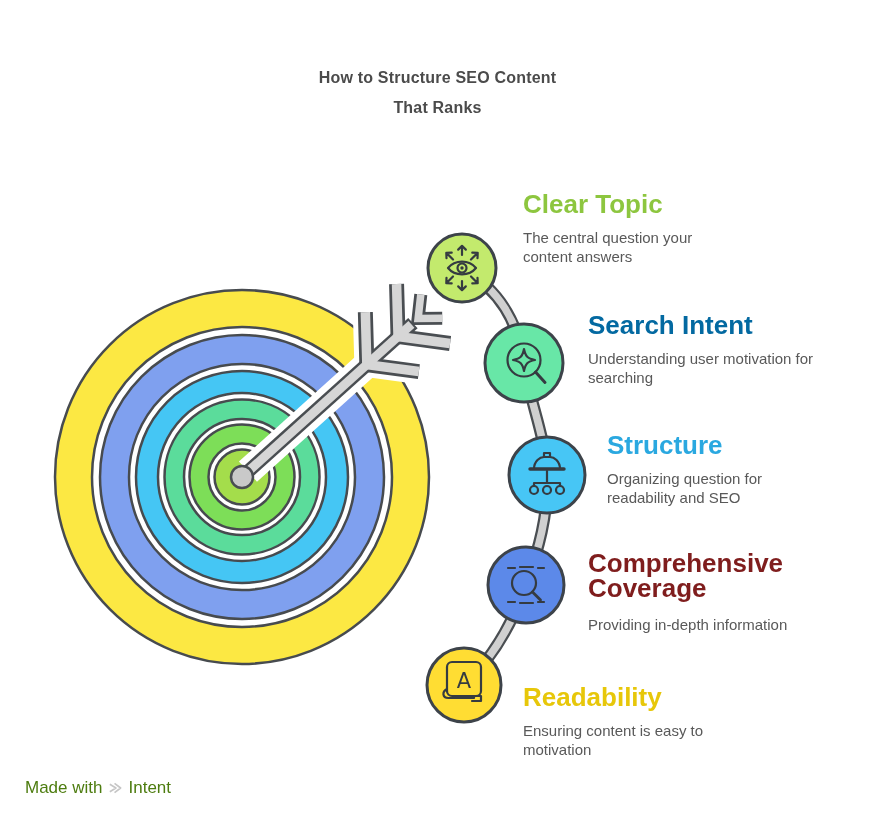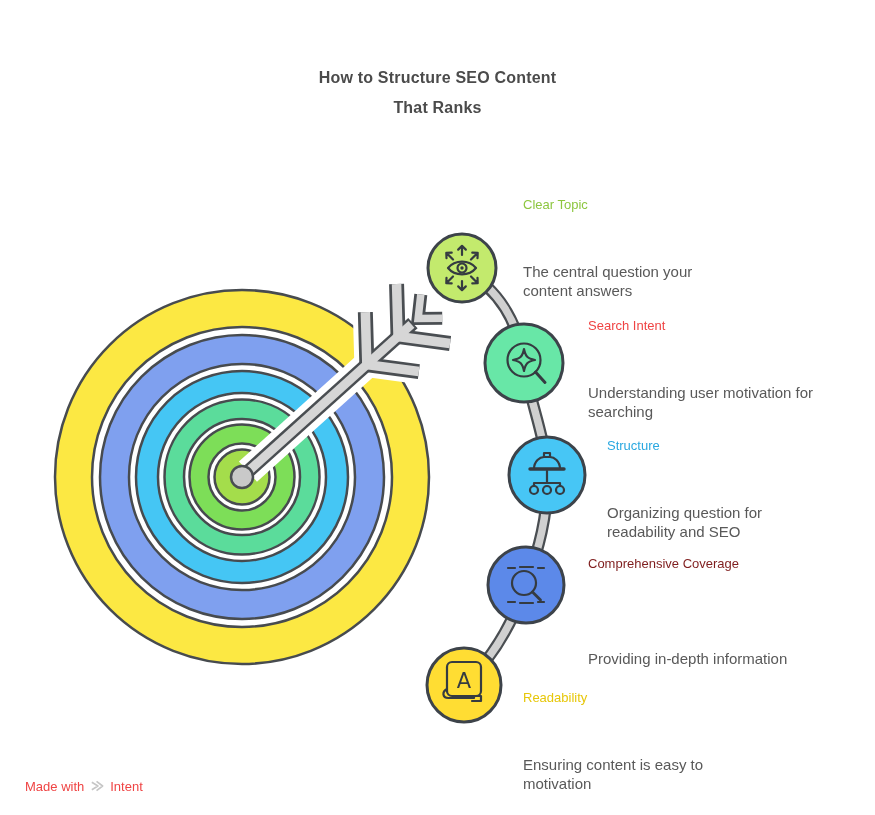--- a/index.html
+++ b/index.html
@@ -7,28 +7,28 @@
     position:relative;width:875px;height:815px;background:#ffffff;
     font-family:"Liberation Sans",sans-serif;overflow:hidden;
   }
   .title{
     position:absolute;top:63px;left:0;width:100%;
     text-align:center;font-size:16px;font-weight:bold;color:#4b4b4b;
     line-height:30px;letter-spacing:.2px;
   }
   svg.diagram{position:absolute;left:0;top:0;}
   .slabel{
-    position:absolute;font-size:13px;font-weight:normal;line-height:25px;
+    position:absolute;font-size:26px;font-weight:bold;line-height:25px;
   }
   .sdesc{
-    position:absolute;font-size:15px;line-height:19px;color:#595959;margin-top:34px;
+    position:absolute;font-size:15px;line-height:19px;color:#595959;
   }
   .footer{
     position:absolute;left:25px;top:778px;display:flex;align-items:center;gap:5px;
-    font-size:13px;color:#ef4444;
+    font-size:17px;color:#4d7c0f;
   }
   .footer svg{display:block;}
 </style>
 </head>
 <body>
 
 <div class="canvas">
 
   <div class="title">
     <div>How to Structure SEO Content</div>
@@ -118,21 +118,21 @@
     <g transform="translate(464,685)" fill="none" stroke="#353b41" stroke-width="2.2" stroke-linecap="round" stroke-linejoin="round">
       <rect x="-17" y="-23" width="34" height="34" rx="5"></rect>
       <path d="M -17 4 C -22 6.5 -22 13 -15.5 13 L 10 13 L 10 11 L 17 11 L 17 16 L 8 16"></path>
       <text x="0" y="3" text-anchor="middle" font-family="DejaVu Sans, sans-serif" font-size="21" fill="#353b41" stroke="none">A</text>
     </g>
   </svg>
 
   <div class="slabel" style="left: 523px; top: 192px; color: rgb(141, 198, 63);">Clear Topic</div>
   <div class="sdesc" style="left:523px;top:228px;width:220px;">The central question your content answers</div>
 
-  <div class="slabel" style="left: 588px; top: 313px; color: #ef4444; text-align: center;">Search Intent</div>
+  <div class="slabel" style="left: 588px; top: 313px; color: #0369a1; text-align: center;">Search Intent</div>
   <div class="sdesc" style="left:588px;top:349px;width:240px;">Understanding user motivation for searching</div>
 
   <div class="slabel" style="left: 607px; top: 433px; color: rgb(42, 168, 224);">Structure</div>
   <div class="sdesc" style="left:607px;top:469px;width:190px;">Organizing question for readability and SEO</div>
 
   <div class="slabel" style="left: 588px; top: 551px; width: 175px; color: #7f1d1d;">Comprehensive Coverage</div>
   <div class="sdesc" style="left:588px;top:615px;width:260px;">Providing in-depth information</div>
 
   <div class="slabel" style="left: 523px; top: 685px; color: rgb(231, 199, 10);">Readability</div>
   <div class="sdesc" style="left:523px;top:721px;width:210px;">Ensuring content is easy to motivation</div>

